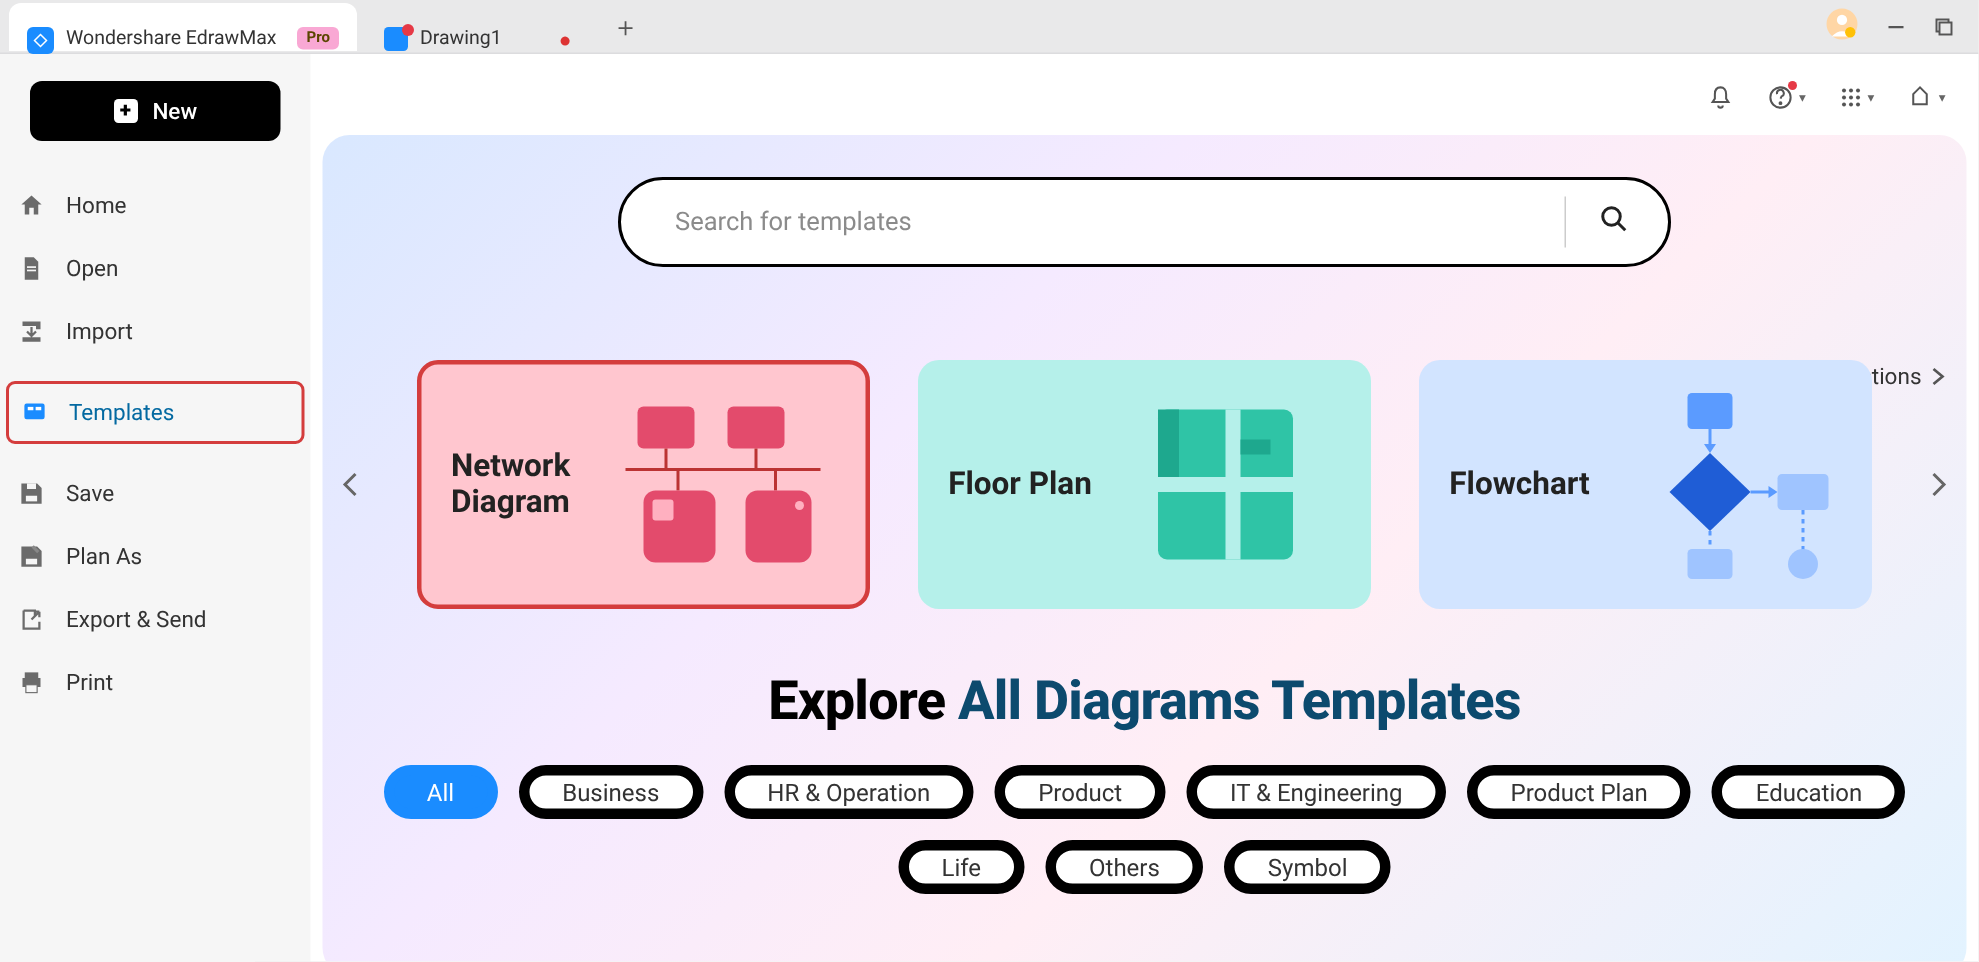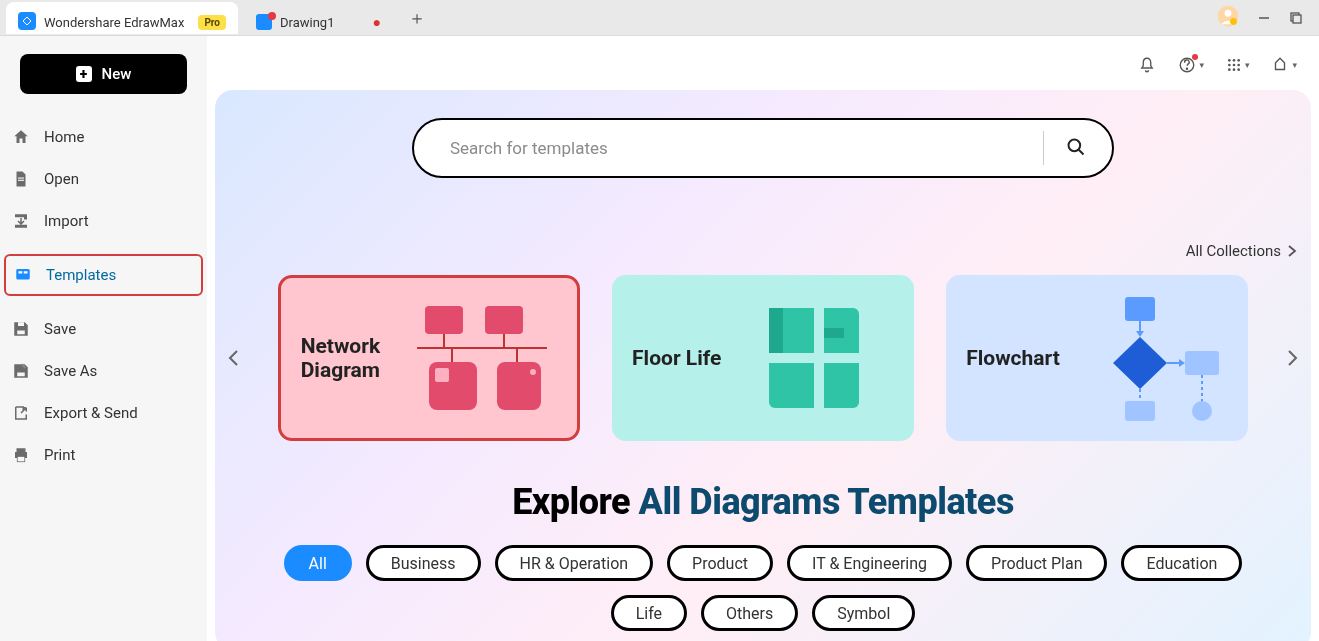--- a/index.html
+++ b/index.html
@@ -1,26 +1,26 @@
 <!DOCTYPE html>
 <html><head>
 <meta charset="utf-8">
 <style>
 * { box-sizing: border-box; margin: 0; padding: 0; font-family: -apple-system, BlinkMacSystemFont, "Segoe UI", Roboto, Arial, sans-serif; }
 html,body { width:1319px; height:641px; background:#e9e9ea; overflow:hidden; }
 
 .titlebar { height:36px; display:flex; align-items:center; background:#e9e9ea; border-bottom:1px solid #dcdcde; padding-left:6px; }
-.tab { display:flex; align-items:flex-end; height:32px; padding:4px 12px; margin-right:6px; border-radius:8px 8px 0 0; font-size:13px; color:#333; gap:8px; }
+.tab { display:flex; align-items:flex-start; height:32px; padding:16px 12px; margin-right:6px; border-radius:8px 8px 0 0; font-size:13px; color:#333; gap:8px; }
 .tab.active { background:#fff; }
 .tab.inactive { background:transparent; }
 .tab-icon { width:18px; height:18px; background:#1a8cff; border-radius:4px; display:inline-flex; align-items:center; justify-content:center; }
 .tab-icon svg { width:12px; height:12px; }
 .tab-icon2 { width:16px; height:16px; background:#1a8cff; border-radius:3px; position:relative; display:inline-flex; align-items:center; justify-content:center; }
 .tab-icon2::after { content:''; position:absolute; top:-2px; right:-4px; width:8px; height:8px; background:#e63946; border-radius:50%; }
-.pro-badge { background:#fde047; color:#5a4500; font-size:10px; font-weight:700; padding:2px 6px; border-radius:4px; margin-left:6px; }
+.pro-badge { background:#f9a8d4; color:#5a4500; font-size:10px; font-weight:700; padding:2px 6px; border-radius:4px; margin-left:6px; }
 .tab-close { font-size:14px; color:#d33; margin-left:30px; }
 .tab-newtab { width:28px; height:28px; display:flex; align-items:center; justify-content:center; color:#555; font-size:18px; cursor:pointer; margin-left:4px; }
 .titlebar-right { margin-left:auto; display:flex; align-items:center; gap:18px; padding-right:16px; }
 .avatar { width:22px; height:22px; }
 .winbtn { color:#555; font-size:16px; display:inline-flex; }
 
 .shell { display:flex; height:605px; background:#f6f6f6; }
 
 .sidebar { width:207px; background:#f6f6f6; padding-top:18px; }
 .new-btn { width:167px; height:40px; margin:0 auto 22px; background:#000; color:#fff; border:none; border-radius:8px; display:flex; align-items:center; justify-content:center; gap:10px; font-size:15px; font-weight:500; cursor:pointer; }
@@ -39,34 +39,34 @@
 .caret { font-size:9px; color:#666; }
 .hero-bg { position:absolute; top:54px; left:8px; right:8px; height:560px; border-radius:18px; background:linear-gradient(135deg, #d9e8ff 0%, #f5eaff 35%, #ffeef5 60%, #e2f3ff 100%); z-index:0; }
 .search-wrap { position:relative; z-index:2; width:702px; height:60px; margin:82px auto 0; background:#fff; border:2px solid #000; border-radius:30px; display:flex; align-items:center; padding:0 26px 0 36px; }
 .search-input { flex:1; border:none; outline:none; font-size:17px; color:#333; background:transparent; }
 .search-input::placeholder { color:#8b8b8b; }
 .search-divider { width:1px; height:34px; background:#ccc; margin:0 22px; }
 .search-btn { background:none; border:none; cursor:pointer; color:#222; }
 
 .all-collections { position:absolute; top:206px; right:22px; z-index:2; font-size:15px; color:#333; display:flex; align-items:center; gap:6px; cursor:pointer; }
 
-.cards-row { position:relative; z-index:2; margin-top:97px; display:flex; align-items:center; gap:32px; padding:0 14px; }
+.cards-row { position:relative; z-index:2; margin-top:62px; display:flex; align-items:center; gap:32px; padding:0 14px; }
 .arrow-btn { width:26px; height:26px; display:flex; align-items:center; justify-content:center; color:#555; cursor:pointer; background:none; border:none; font-size:18px; }
 .card { width:316px; height:166px; border-radius:14px; display:flex; align-items:center; padding:0 20px; gap:12px; cursor:pointer; }
 .card-title { font-size:21px; font-weight:700; color:#222; max-width:130px; }
 .card-graphic { flex:1; height:130px; display:flex; align-items:center; justify-content:center; }
 .card.network { background:#ffc6cf; border:3px solid #d43d3d; }
 .card.floor { background:#b5f0ea; }
 .card.flow { background:#d2e4ff; }
 
 .headline { position:relative; z-index:2; text-align:center; margin-top:40px; font-size:36px; font-weight:800; letter-spacing:-0.5px; }
 .headline .accent { color:#0c4a6e; }
 
 .filters { position:relative; z-index:2; display:flex; flex-wrap:wrap; justify-content:center; gap:14px; margin-top:22px; padding:0 34px; }
-.chip { height:36px; padding:0 22px; border:3px solid #000000; background:#fff; border-radius:20px; font-size:16px; color:#333; display:flex; align-items:center; cursor:pointer; }
+.chip { height:36px; padding:0 22px; border:7px solid #000000; background:#fff; border-radius:20px; font-size:16px; color:#333; display:flex; align-items:center; cursor:pointer; }
 .chip.active { background:#1a8cff; color:#fff; border-color:#1a8cff; }
 </style>
 </head>
 <body>
 
 <div class="titlebar">
   <div class="tab active">
     <span class="tab-icon">
       <svg viewBox="0 0 24 24" fill="none">
           <path d="M4 12 L12 4 L20 12 L12 20 Z" stroke="#fff" stroke-width="2"></path>
@@ -160,21 +160,21 @@
         <span>Save</span>
       </div>
       <div class="nav-item">
         <span class="nav-icon">
             <svg width="18" height="18" viewBox="0 0 24 24" fill="currentColor">
               <path d="M5 3 H17 L21 7 V21 H3 V3 Z"></path>
               <rect x="7" y="14" width="10" height="5" fill="#f6f6f6"></rect>
               <path d="M14 2 L19 7 L17 9 L12 4 Z" fill="#888"></path>
             </svg>
           </span>
-        <span>Save As</span>
+        <span>Plan As</span>
       </div>
       <div class="nav-item">
         <span class="nav-icon">
             <svg width="18" height="18" viewBox="0 0 24 24" fill="none" stroke="currentColor" stroke-width="2">
               <path d="M5 4 H15 V9 M12 12 L19 5 M19 5 V10 M19 5 H14 M5 4 V20 H19 V14"></path>
             </svg>
           </span>
         <span>Export &amp; Send</span>
       </div>
       <div class="nav-item">
@@ -269,21 +269,21 @@
             <line x1="110" y1="50" x2="110" y2="64" stroke="#b33" stroke-width="2"></line>
             <rect x="22" y="64" width="48" height="48" rx="8" fill="#e34b6c"></rect>
             <rect x="90" y="64" width="44" height="48" rx="8" fill="#e34b6c"></rect>
             <rect x="28" y="70" width="14" height="14" rx="2" fill="#ffb0c0"></rect>
             <circle cx="126" cy="74" r="3" fill="#ffb0c0"></circle>
           </svg>
         </div>
       </div>
 
       <div class="card floor">
-        <div class="card-title">Floor  Life</div>
+        <div class="card-title">Floor  Plan</div>
         <div class="card-graphic">
           <svg width="120" height="120" viewBox="0 0 120 120">
             <rect x="15" y="10" width="90" height="100" rx="6" fill="#2fc4a6"></rect>
             <rect x="15" y="10" width="14" height="50" fill="#1ea88e"></rect>
             <rect x="60" y="10" width="10" height="100" fill="#b5f0ea"></rect>
             <rect x="15" y="55" width="90" height="10" fill="#b5f0ea"></rect>
             <rect x="70" y="30" width="20" height="10" fill="#1ea88e"></rect>
           </svg>
         </div>
       </div>

